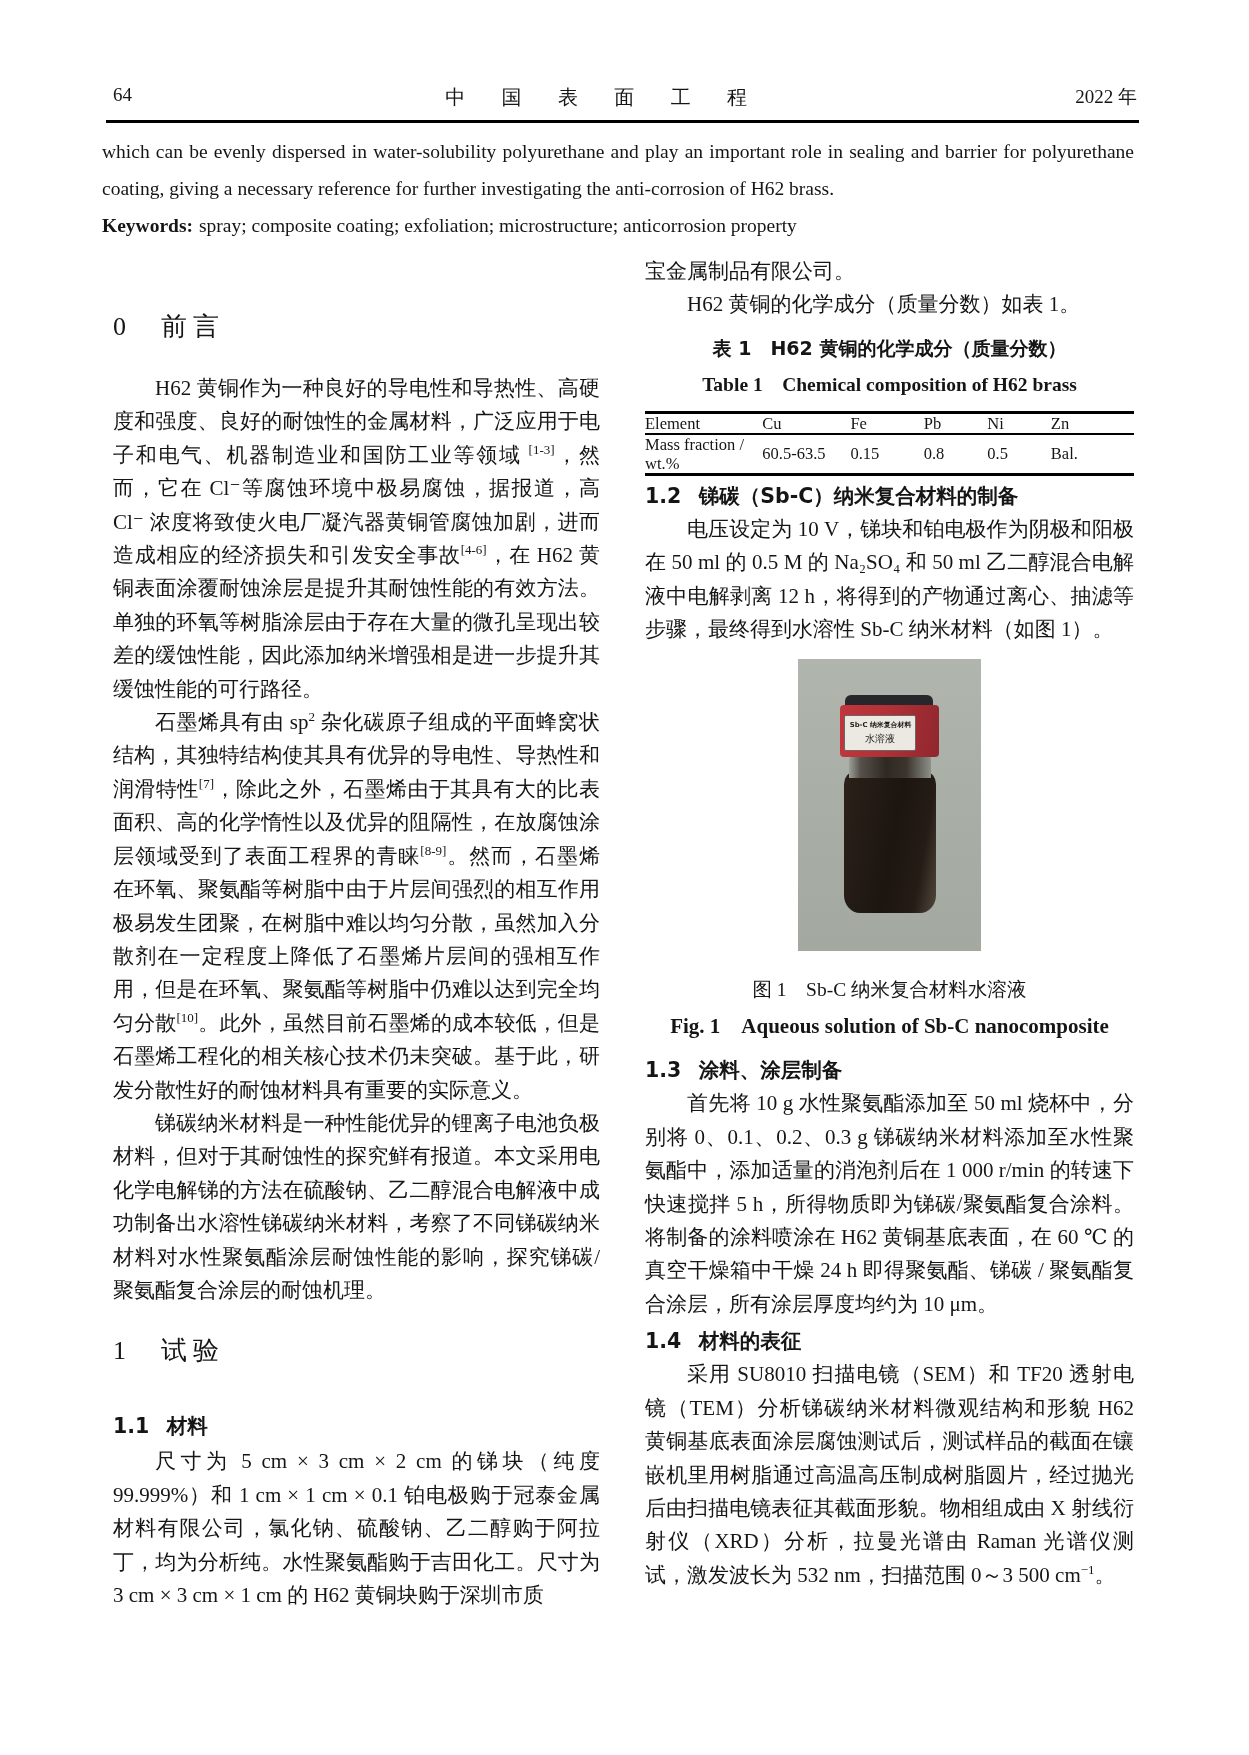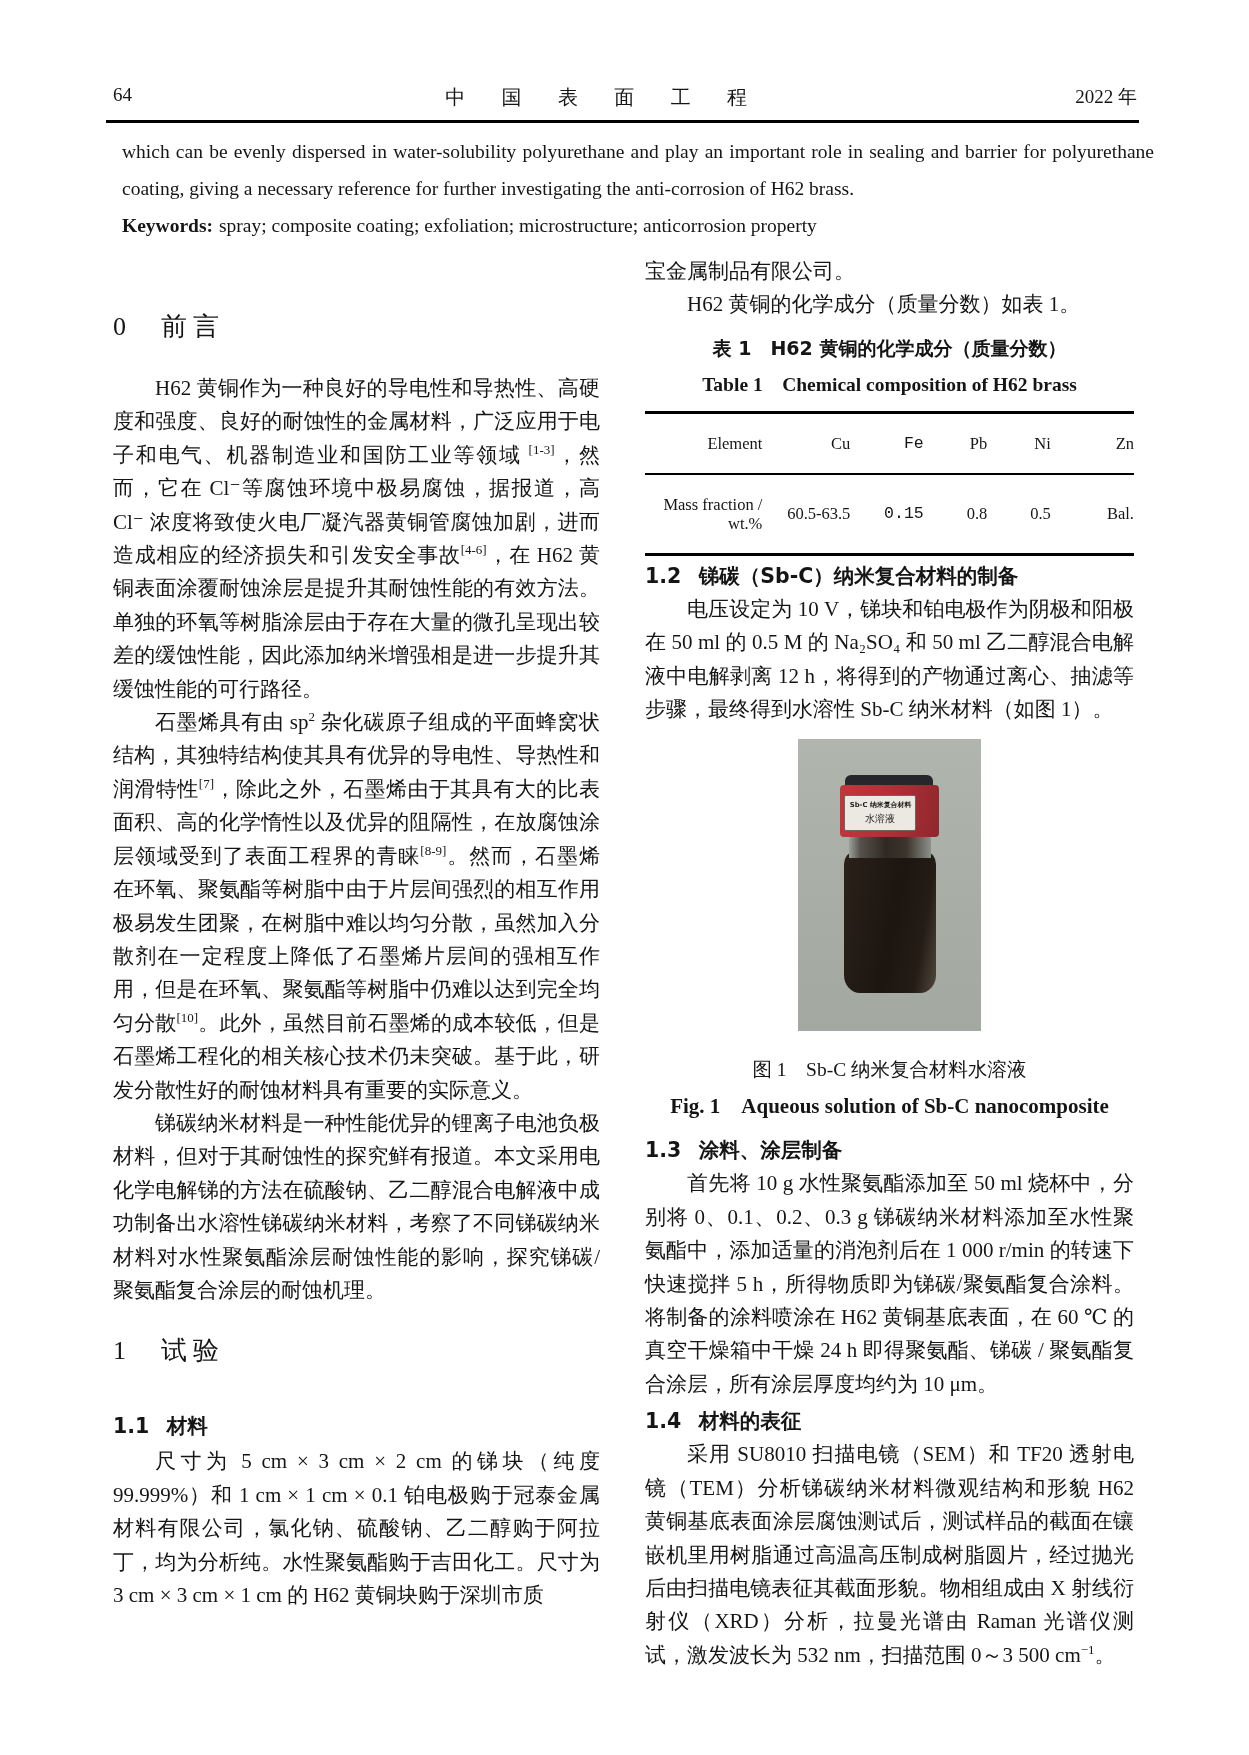--- a/index.html
+++ b/index.html
@@ -12,21 +12,21 @@
   
   .page-header {
     position:absolute; left:113px; right:112px; top:84px;
     display:flex; justify-content:space-between; align-items:flex-start;
     font-size:19px;
   }
   .journal-title { letter-spacing:15px; font-size:20px; font-family:"DejaVu Sans",sans-serif; }
   .header-rule { position:absolute; left:106px; right:110px; top:120px; height:3px; background:#000; }
 
   
-  .abstract { position:absolute; left:122px; width:1032px; top:133px; }
+  .abstract { position:absolute; left:102px; width:1032px; top:133px; }
   .abstract p { margin:0; font-size:19.5px; line-height:37px; text-align:justify; }
   .keywords b { margin-right:6px; }
 
   
   .col { position:absolute; top:255px; }
   .col-left  { left:113px; width:487px; }
   .col-right { left:645px; width:489px; }
 
   .body { font-size:21px; line-height:33.4px; text-align:justify; margin:0; }
   .indent { text-indent:2em; }
@@ -43,23 +43,23 @@
   .col-left .sec-h2 { margin-top:24px; margin-bottom:5px; }
 
   
   .tbl-cap-zh { text-align:center; font-weight:bold; font-size:19px; margin:14px 0 0 0;
                 font-family:"DejaVu Sans","Liberation Sans",sans-serif; }
   .tbl-cap-en { text-align:center; font-weight:bold; font-size:19.5px; margin:9px 0 0 0; }
   table.data { width:100%; border-collapse:collapse; margin-top:13px;
                border-top:3px solid #000; border-bottom:3px solid #000;
                font-size:16.5px; }
   table.data thead tr { border-bottom:2px solid #000; }
-  table.data th, table.data td { font-weight:normal; text-align:right; padding:20px 0; line-height:19px; }
+  table.data th, table.data td { font-weight:normal; text-align:left; padding:0 0; line-height:19px; }
   table.data .c0 { width:24%; }
-  table.data .c1 { width:18%; } .c2{width:15%;font-family:Liberation Mono, monospace;} .c3{width:13%;} .c4{width:13%;} .c5{width:17%;}
+  table.data .c1 { width:18%; } .c2{width:15%;} .c3{width:13%;} .c4{width:13%;} .c5{width:17%;}
 
   
   .figure { margin-top:13px; text-align:center; }
   .photo { display:inline-block; position:relative; width:183px; height:292px;
            background:linear-gradient(180deg,#b0b5ae 0%, #a8ada6 55%, #a3a8a1 100%); }
   .bottle-body { position:absolute; left:46px; top:113px; width:92px; height:141px;
            background:linear-gradient(100deg,#2b211a 0%, #1c1510 52%, #241c15 80%, #4a4136 97%);
            border-radius:10px 10px 16px 16px / 12px 12px 18px 18px; }
   .bottle-neck { position:absolute; left:51px; top:95px; width:82px; height:22px;
            background:linear-gradient(90deg,#9aa099 0%, #56514a 14%, #2e2922 45%, #3b352d 70%, #8c918a 100%);

